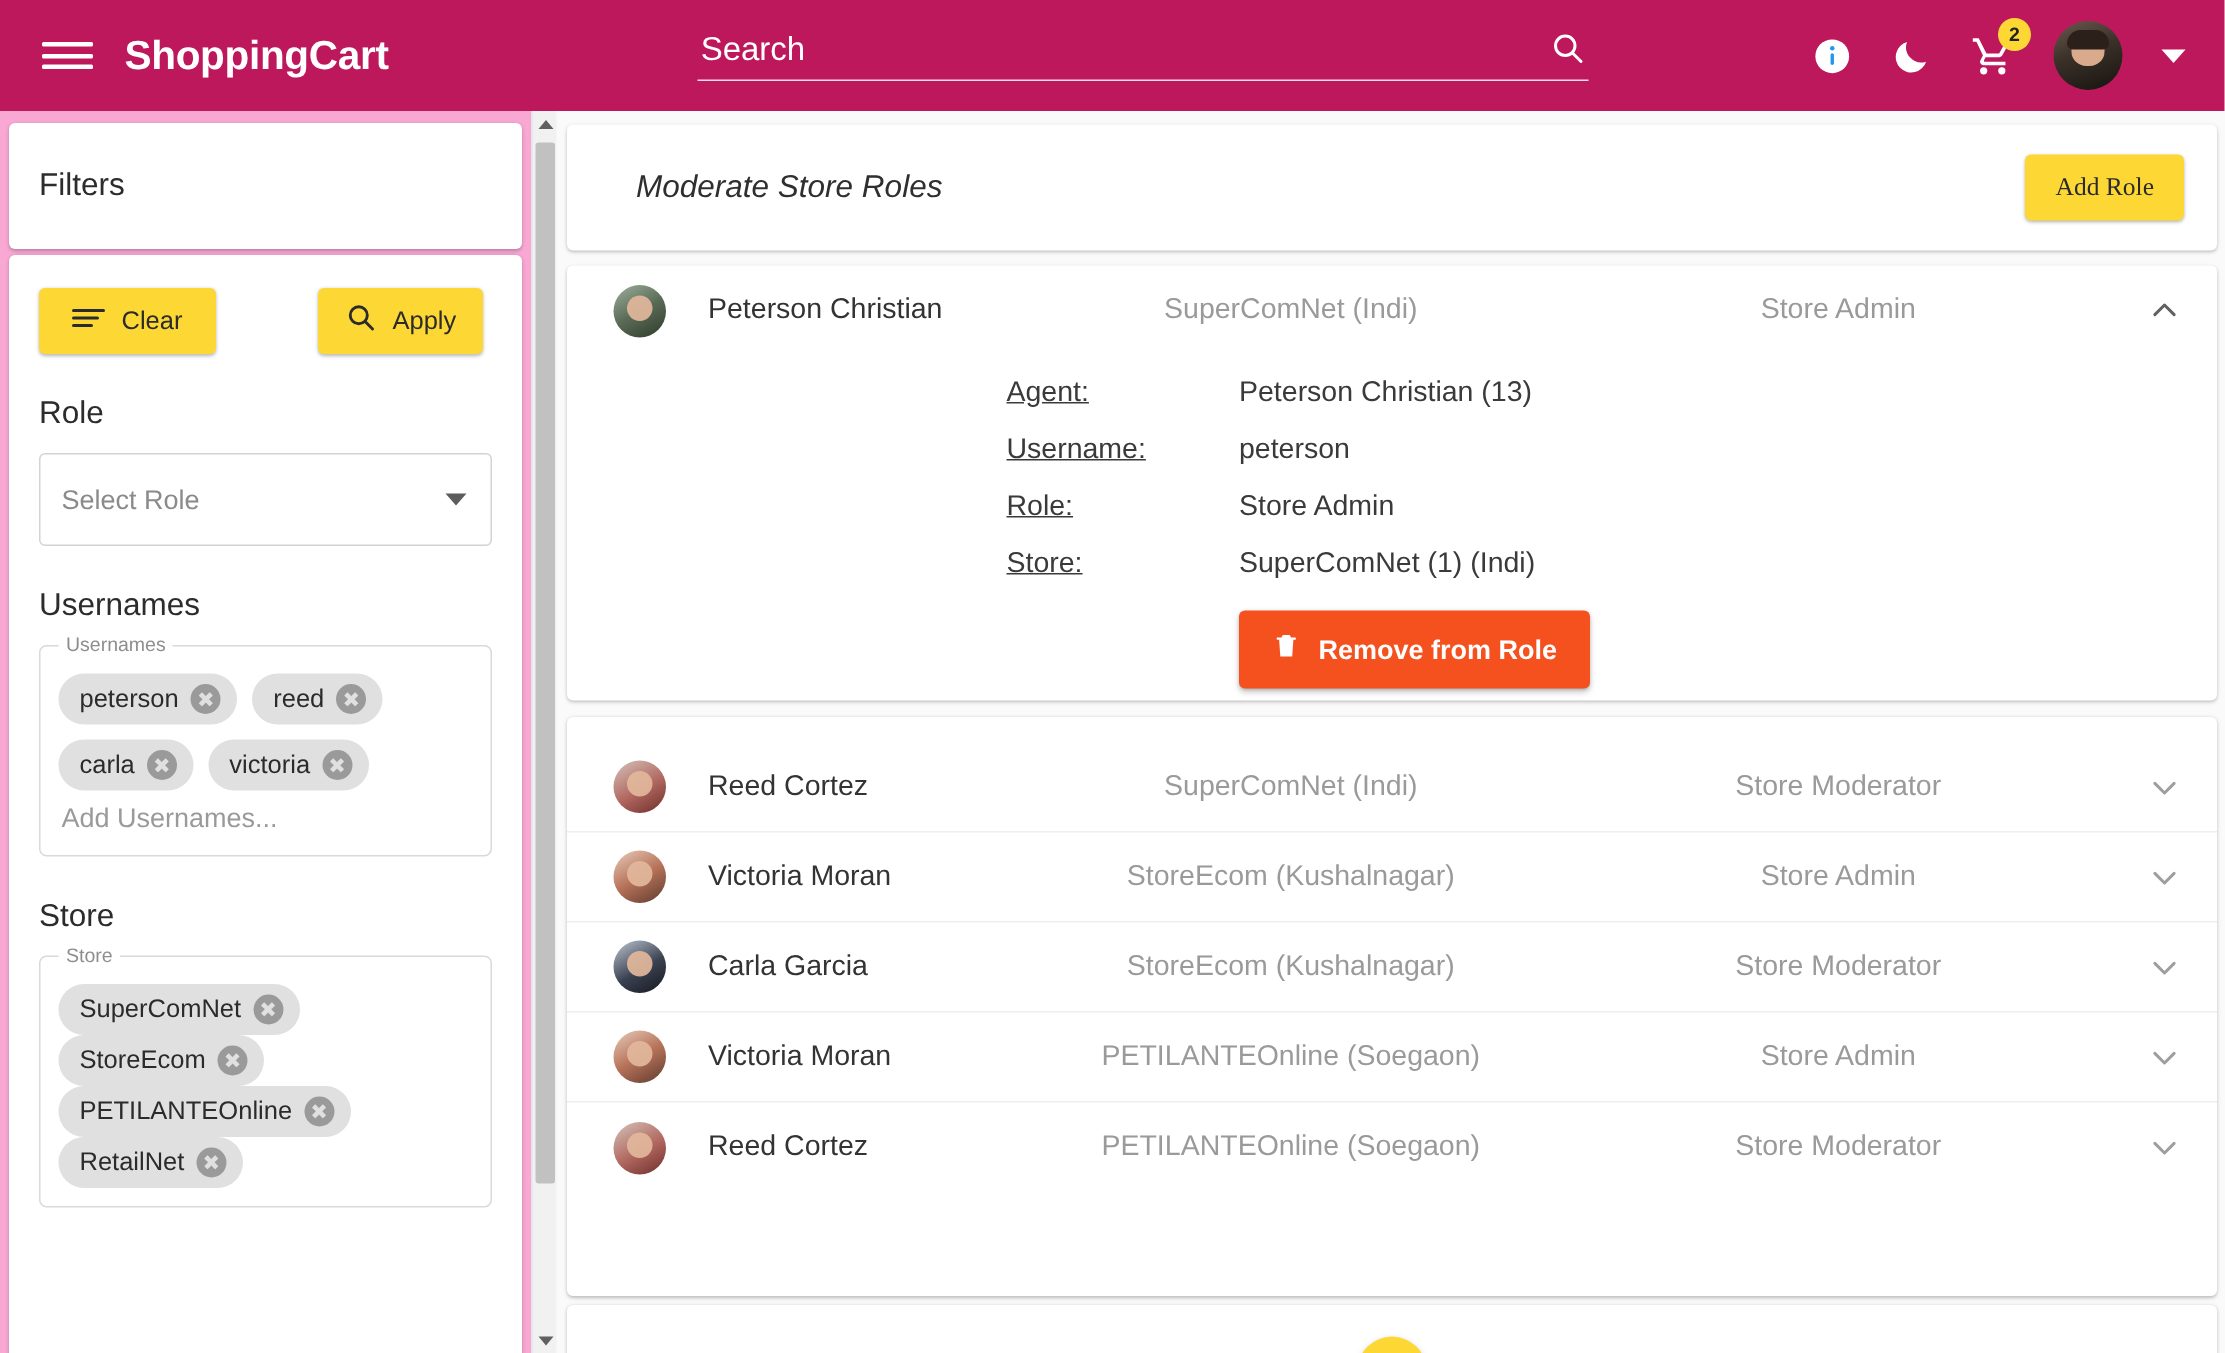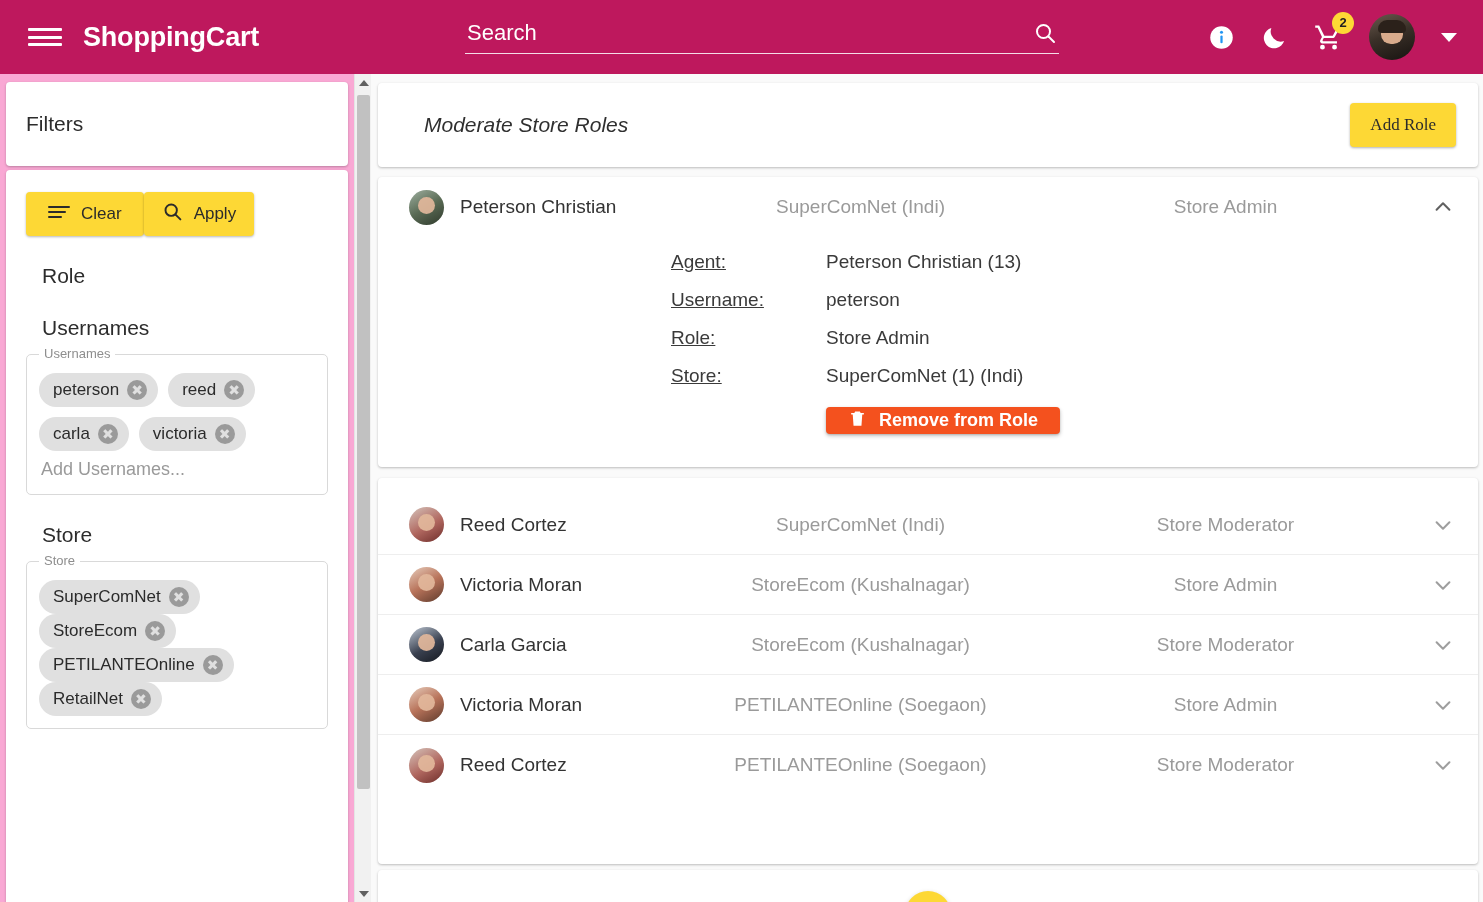--- a/index.html
+++ b/index.html
@@ -101,32 +101,32 @@
     position: absolute; left: 6px; top: 8px;
     width: 342px; height: 84px;
     display: flex; align-items: center;
   }
   .filters-title { margin-left: 20px; font-size: 21px; color: #2c2c2c; }
   .filterbody-card {
     position: absolute; left: 6px; top: 96px;
     width: 342px; min-height: 740px;
     padding: 22px 20px 24px 20px;
   }
-  .btn-row { display: flex; }
+  .btn-row { display: flex; gap: 68px; }
   .ybtn {
     background: #fdd835; color: #2b2b2b;
     border: none; border-radius: 4px;
     height: 44px; padding: 0 18px;
     font-size: 17px; font-family: "Liberation Sans", sans-serif;
     display: flex; align-items: center; gap: 11px;
     cursor: pointer;
     box-shadow: 0 1px 3px rgba(0,0,0,0.18), 0 1px 2px rgba(0,0,0,0.12);
   }
   .ybtn:nth-child(1) { padding: 0 22px; }
-  .sec-label { font-size: 21px; color: #2c2c2c; margin: 28px 0 14px 16px; }
+  .sec-label { font-size: 21px; color: #2c2c2c; margin: 28px 0 14px 0; }
   .select-box {
     height: 62px; border: 1px solid #d3d3d3; border-radius: 4px;
     display: flex; align-items: center; justify-content: space-between;
     padding: 0 16px 0 14px;
     cursor: pointer;
   }
   .select-box .ph { font-size: 18px; color: #8b8b8b; }
   .tri-down {
     width: 0; height: 0;
     border-left: 7px solid transparent; border-right: 7px solid transparent;
@@ -219,21 +219,21 @@
     width: 1100px; height: 290px;
     background: #fff; border-radius: 4px;
     box-shadow: 0 1px 3px rgba(0,0,0,0.16), 0 1px 2px rgba(0,0,0,0.10);
   }
   .rowline {
     display: flex; align-items: center;
     height: 60px;
     cursor: pointer;
   }
   .rowline .who {
-    display: flex; align-items: center; gap: 16px;
+    display: flex; align-items: center; gap: 28px;
     width: 300px; padding-left: 31px;
   }
   .avatar-sm {
     width: 35px; height: 35px; border-radius: 50%;
     flex: 0 0 35px; overflow: hidden; position: relative;
   }
   .av-a { background: linear-gradient(150deg,#9fb0a0 0%,#5a6b55 50%,#2f3a2c 100%); }
   .av-b { background: linear-gradient(150deg,#d6c4bb 0%,#b0675f 55%,#6d2d2a 100%); }
   .av-c { background: linear-gradient(150deg,#e7cdbc 0%,#b8735a 50%,#5d3a2c 100%); }
   .av-d { background: linear-gradient(150deg,#bfc8d4 0%,#3a4150 55%,#15181f 100%); }
@@ -260,21 +260,21 @@
   .detail {
     padding: 6px 0 0 0;
   }
   .dl { display: flex; height: 38px; align-items: center; }
   .dl .k { width: 155px; margin-left: 293px; font-size: 19px; color: #3a3a3a; text-decoration: underline; }
   .dl .v { font-size: 19px; color: #3a3a3a; }
   .rm-btn {
     margin: 12px 0 0 448px;
     background: #f4511e; color: #fff;
     border: none; border-radius: 4px;
-    height: 27px; padding: 0 22px;
+    height: 52px; padding: 0 22px;
     font-size: 18px; font-weight: 700;
     font-family: "Liberation Sans", sans-serif;
     display: inline-flex; align-items: center; gap: 12px;
     cursor: pointer;
     box-shadow: 0 2px 4px rgba(0,0,0,0.22), 0 1px 2px rgba(0,0,0,0.14);
   }
 
   .list-card {
     position: absolute; left: 6px; top: 404px;
     width: 1100px; height: 386px;
@@ -378,20 +378,24 @@
           <svg width="21" height="21" viewBox="0 0 24 24" fill="none" stroke="#2b2b2b" stroke-width="2.2">
             <circle cx="10.5" cy="10.5" r="6.5"></circle>
               <line x1="15.5" y1="15.5" x2="21" y2="21" stroke-linecap="round"></line>
           </svg>
         </span>
         <span>Apply</span>
       </button>
     </div>
 
     <div class="sec-label">Role</div>
+    <div class="select-box">
+      <span class="ph">Select Role</span>
+      <span class="tri-down"></span>
+    </div>
 
     <div class="sec-label">Usernames</div>
     <div class="fieldset">
       <legend>Usernames</legend>
       <div class="chiprow">
         <span class="chip">
           <span>peterson</span>
           <span class="chip-x">✖</span>
         </span>
         <span class="chip">

